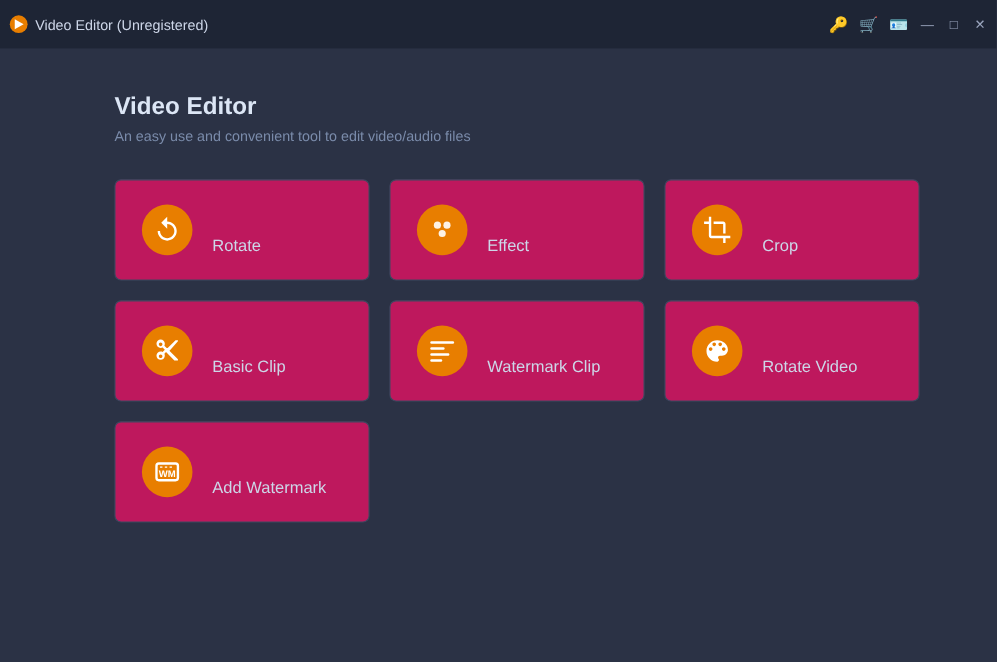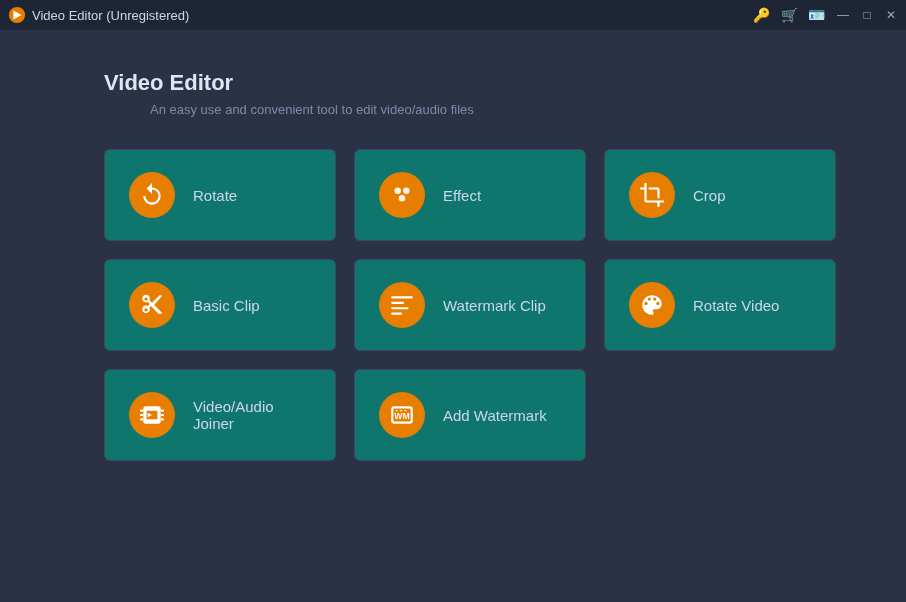--- a/index.html
+++ b/index.html
@@ -9,21 +9,21 @@
       background: #2b3245;
       font-family: 'Segoe UI', Arial, sans-serif;
       color: #cdd6e8;
       overflow: hidden;
       user-select: none;
     }
 
     
     .titlebar {
       background: #1e2535;
-      height: 30px;
+      height: 44px;
       display: flex;
       align-items: center;
       padding: 0 8px;
       justify-content: space-between;
     }
     .titlebar-left {
       display: flex;
       align-items: center;
       gap: 6px;
     }
@@ -63,37 +63,36 @@
     .page-title {
       font-size: 22px;
       font-weight: 600;
       color: #dce6f5;
       margin-bottom: 6px;
     }
     .page-subtitle {
       font-size: 13px;
       color: #7a8baa;
       margin-bottom: 32px;
-      margin-left: 46px;
     }
 
     
     .grid {
       display: grid;
       grid-template-columns: repeat(3, 1fr);
       grid-template-rows: repeat(3, auto);
       gap: 18px;
     }
 
     .card {
-      background: #0f766e;
+      background: #be185d;
       border: 1px solid #3d4860;
       border-radius: 6px;
       display: flex;
-      align-items: center;
+      align-items: flex-end;
       gap: 18px;
       padding: 22px 24px;
       cursor: pointer;
       transition: background 0.15s;
     }
 
     .icon-circle {
       width: 46px;
       height: 46px;
       border-radius: 50%;
@@ -195,34 +194,20 @@
 
     <div class="card">
       <div class="icon-circle">
         <svg viewBox="0 0 24 24">
           <path d="M12 3c-4.97 0-9 4.03-9 9s4.03 9 9 9c.83 0 1.5-.67 1.5-1.5 0-.39-.15-.74-.39-1.01-.23-.26-.38-.61-.38-.99 0-.83.67-1.5 1.5-1.5H16c2.76 0 5-2.24 5-5 0-4.42-4.03-8-9-8zm-5.5 9c-.83 0-1.5-.67-1.5-1.5S5.67 9 6.5 9 8 9.67 8 10.5 7.33 12 6.5 12zm3-4C8.67 8 8 7.33 8 6.5S8.67 5 9.5 5s1.5.67 1.5 1.5S10.33 8 9.5 8zm5 0c-.83 0-1.5-.67-1.5-1.5S13.67 5 14.5 5s1.5.67 1.5 1.5S15.33 8 14.5 8zm3 4c-.83 0-1.5-.67-1.5-1.5S16.67 9 17.5 9s1.5.67 1.5 1.5S18.33 12 17.5 12z"></path>
         </svg>
       </div>
       <span class="card-label">Rotate Video</span>
     </div>
 
-    <div class="card">
-      <div class="icon-circle">
-        <svg viewBox="0 0 24 24">
-          <path d="M18 4H6C4.9 4 4 4.9 4 6v12c0 1.1.9 2 2 2h12c1.1 0 2-.9 2-2V6c0-1.1-.9-2-2-2zm-1 12H7V8h10v8zm-9-6v4l4-2-4-2z"></path>
-          <rect x="1" y="7" width="3" height="2" rx="0.5" fill="white"></rect>
-          <rect x="1" y="11" width="3" height="2" rx="0.5" fill="white"></rect>
-          <rect x="1" y="15" width="3" height="2" rx="0.5" fill="white"></rect>
-          <rect x="20" y="7" width="3" height="2" rx="0.5" fill="white"></rect>
-          <rect x="20" y="11" width="3" height="2" rx="0.5" fill="white"></rect>
-          <rect x="20" y="15" width="3" height="2" rx="0.5" fill="white"></rect>
-        </svg>
-      </div>
-      <span class="card-label">Video/Audio Joiner</span>
-    </div>
 
     <div class="card">
       <div class="icon-circle">
         <svg viewBox="0 0 24 24">
           <rect x="3" y="5" width="18" height="14" rx="2" fill="none" stroke="white" stroke-width="2"></rect>
           <text x="12" y="16" text-anchor="middle" font-size="8" fill="white" font-weight="bold">WM</text>
           <line x1="6" y1="8" x2="18" y2="8" stroke="white" stroke-width="1" stroke-dasharray="2,2"></line>
         </svg>
       </div>
       <span class="card-label">Add Watermark</span>

